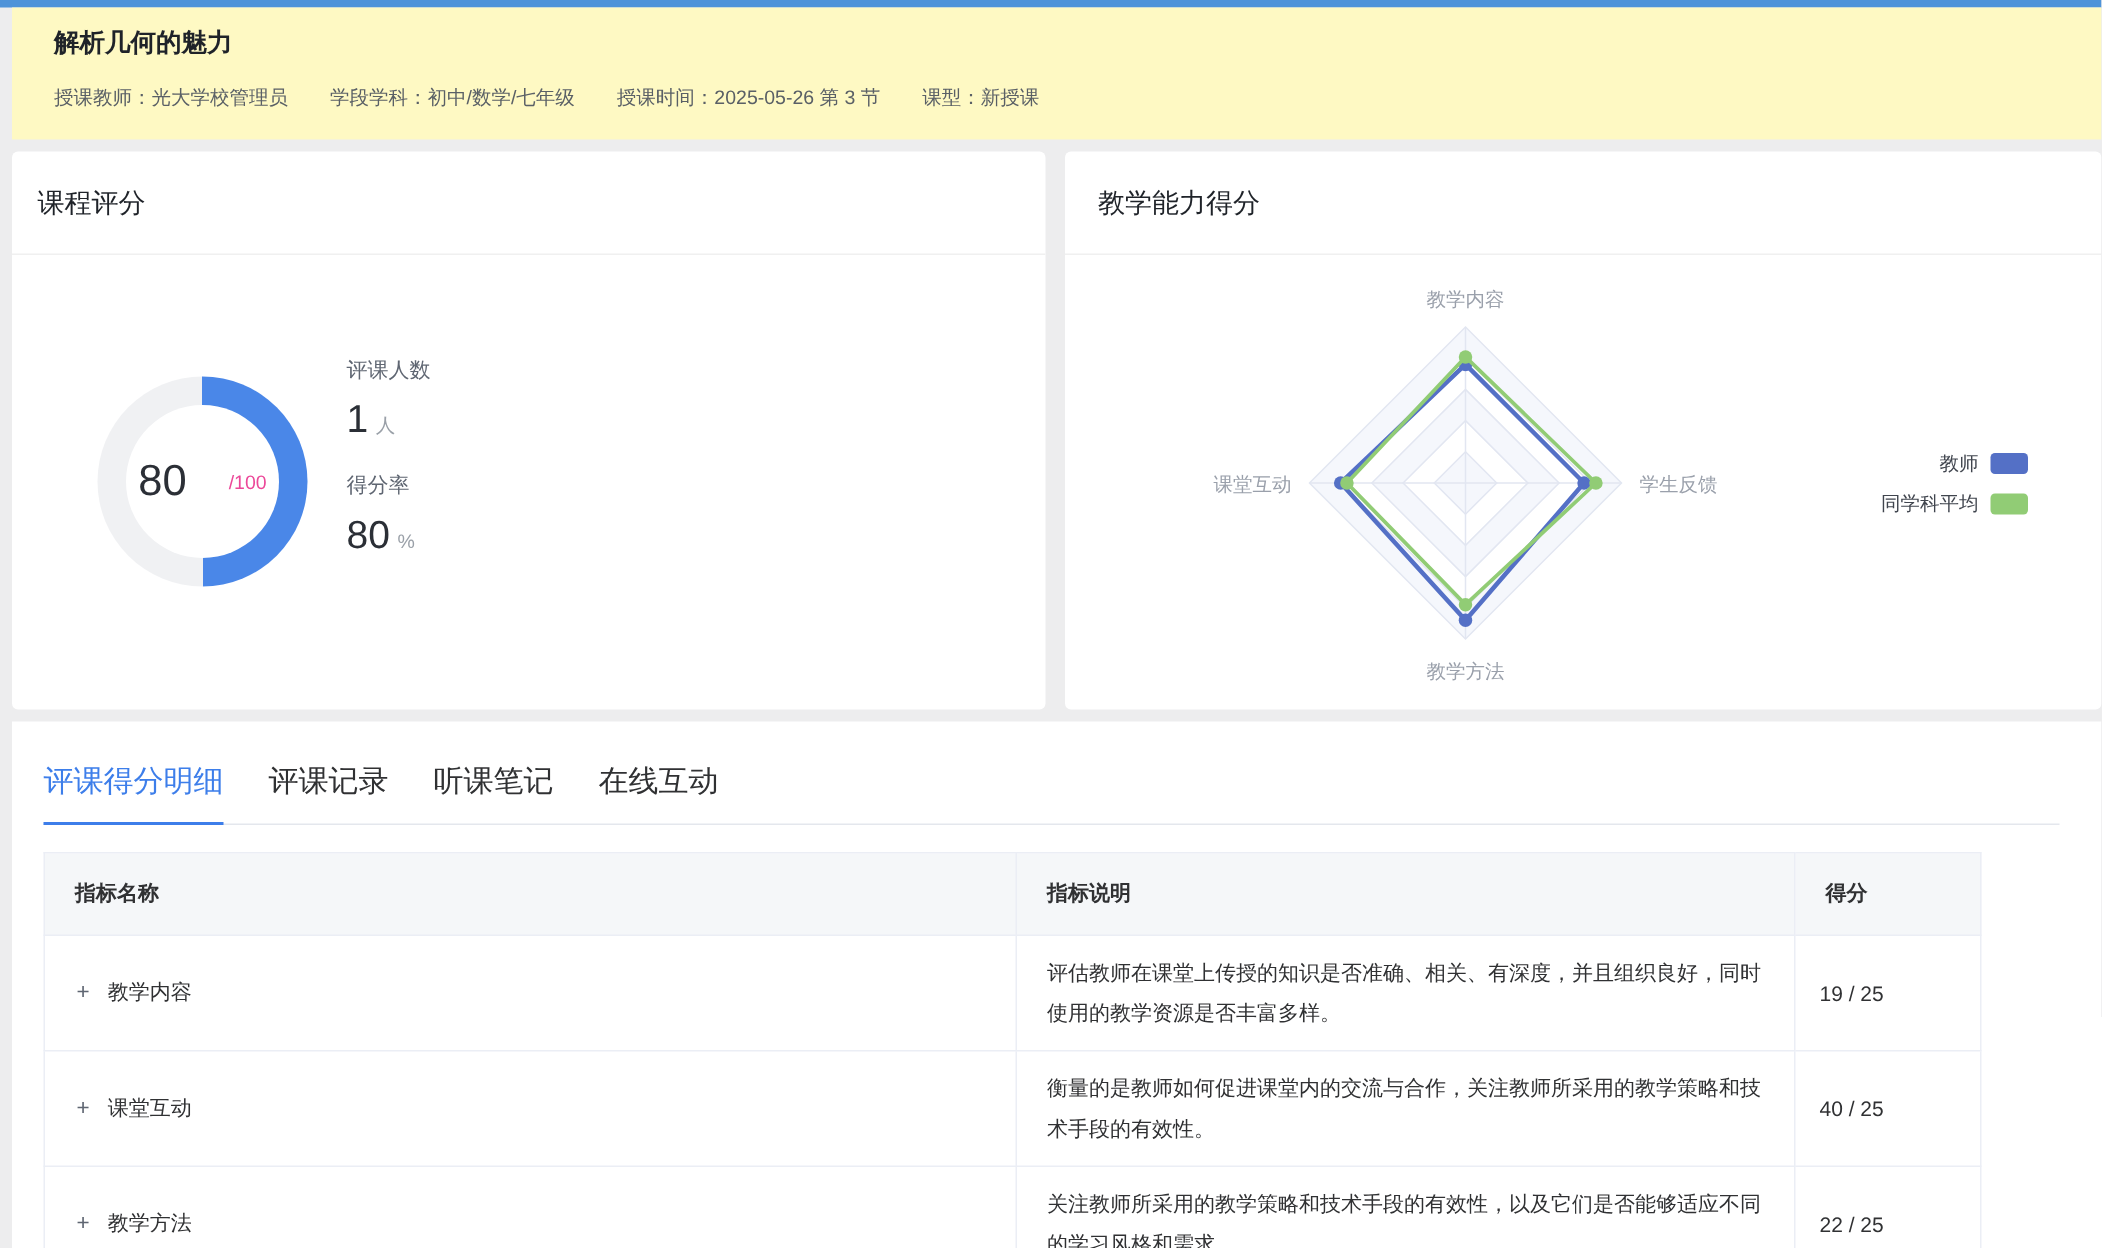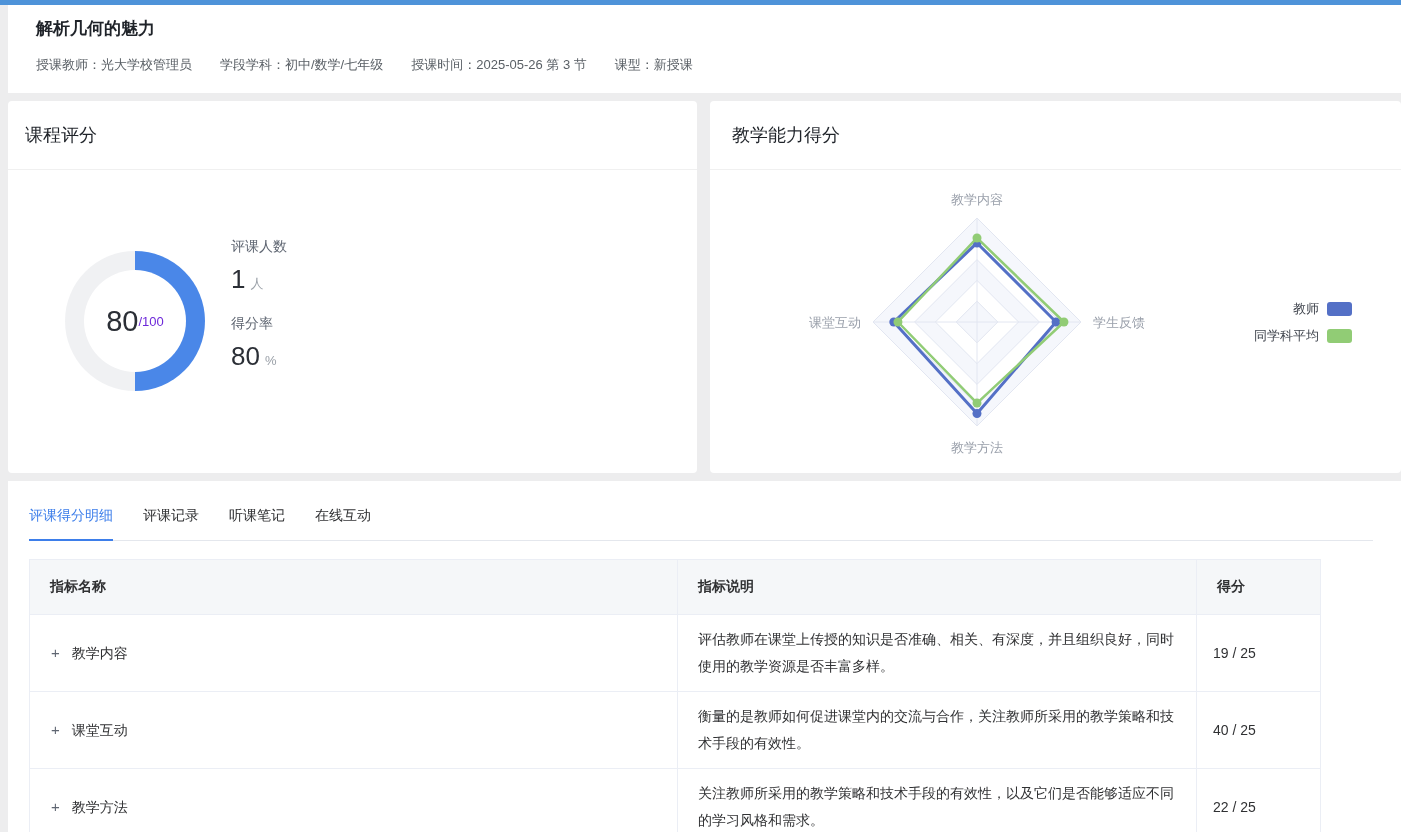--- a/index.html
+++ b/index.html
@@ -1,56 +1,56 @@
 <!DOCTYPE html>
 <html><head>
 <meta charset="utf-8">
 <style>
   * { margin:0; padding:0; box-sizing:border-box; }
   html,body { width:1401px; height:832px; overflow:hidden; }
   body { background:#ededee; font-family:"Liberation Sans","DejaVu Sans",sans-serif; color:#303133; }
 
   .topbar { height:5px; background:#4e93d9; }
 
-  .header-panel { margin-left:8px; height:88px; background:#ffffff; padding:12px 0 0 28px; }
+  .header-panel { margin-left:8px; height:88px; background:#fef9c3; padding:12px 0 0 28px; }
   .page-title { font-size:17px; font-weight:bold; color:#1f2329; }
   .meta-row { margin-top:16px; display:flex; gap:28px; font-size:13px; color:#5a6066; }
 
   .cards-row { display:flex; margin-left:8px; margin-top:8px; gap:13px; height:372px; }
   .card { background:#fff; border-radius:4px; overflow:hidden; }
   .card-left { width:689px; }
   .card-right { flex:1; }
   .card-header { height:69px; display:flex; align-items:center; font-size:18px; font-weight:400; color:#1f2329; border-bottom:1px solid #f0f0f0; }
   .card-left .card-header { padding-left:17px; }
   .card-right .card-header { padding-left:22px; }
   .card-body { position:relative; height:302px; }
 
   
   .score-body { display:flex; padding:81px 0 0 57px; }
   .donut { width:140px; height:140px; border-radius:50%; position:relative; }
   .donut-hole { position:absolute; left:19px; top:19px; width:102px; height:102px; background:#fff; border-radius:50%; display:flex; align-items:center; justify-content:center; }
   .donut-score { font-size:29px; color:#2b2f36; }
-  .donut-max { font-size:13px; color:#6d28d9; }
+  .donut-max { font-size:13px; color:#ec4899;padding-left:28px; }
   .score-stats { margin-left:26px; margin-top:-13px; }
   .stat-label { font-size:14px; color:#5f6672; }
   .stat-value { margin-top:8px; margin-bottom:20px; }
   .stat-num { font-size:26px; color:#2b2f36; }
   .stat-unit { font-size:13px; color:#9aa0a8; margin-left:5px; }
 
   
   .radar-svg { position:absolute; left:0; top:0; }
   .legend { position:absolute; right:49px; top:130px; }
   .legend-row { display:flex; align-items:center; justify-content:flex-end; margin-bottom:9px; cursor:pointer; }
   .legend-label { font-size:13px; color:#40454e; }
   .legend-swatch { width:25px; height:14px; border-radius:3px; margin-left:8px; }
 
   
   .bottom-panel { margin-left:8px; margin-top:8px; background:#fff; height:351px; padding:26px 28px 0 21px; }
   .tabs { display:flex; gap:30px; border-bottom:1px solid #e4e7ed; }
-  .tab { font-size:14px; color:#303133; padding-bottom:15px; cursor:pointer; position:relative; background:none; border:none; font-family:Liberation Serif, serif; }
+  .tab { font-size:20px; color:#303133; padding-bottom:15px; cursor:pointer; position:relative; background:none; border:none; font-family:Liberation Serif, serif; }
   .tab.active { color:#3d7eea; }
   .tab.active::after { content:""; position:absolute; left:0; right:0; bottom:-1px; height:2px; background:#3d7eea; }
 
   table.score-table { margin-top:18px; width:1291px; border-collapse:collapse; table-layout:fixed; }
   .score-table th, .score-table td { border:1px solid #ebeef5; font-size:14px; text-align:left; vertical-align:middle; }
   .score-table th { background:#f5f7f9; height:55px; padding-left:20px; color:#303133; font-weight:bold; }
   .score-table td { height:76px; color:#303133; }
   .td-name { padding-left:21px; }
   .expand-icon { display:inline-block; font-size:15px; color:#5f6672; margin-right:12px; cursor:pointer; }
   .td-desc { padding:11px 20px; line-height:27px; }

